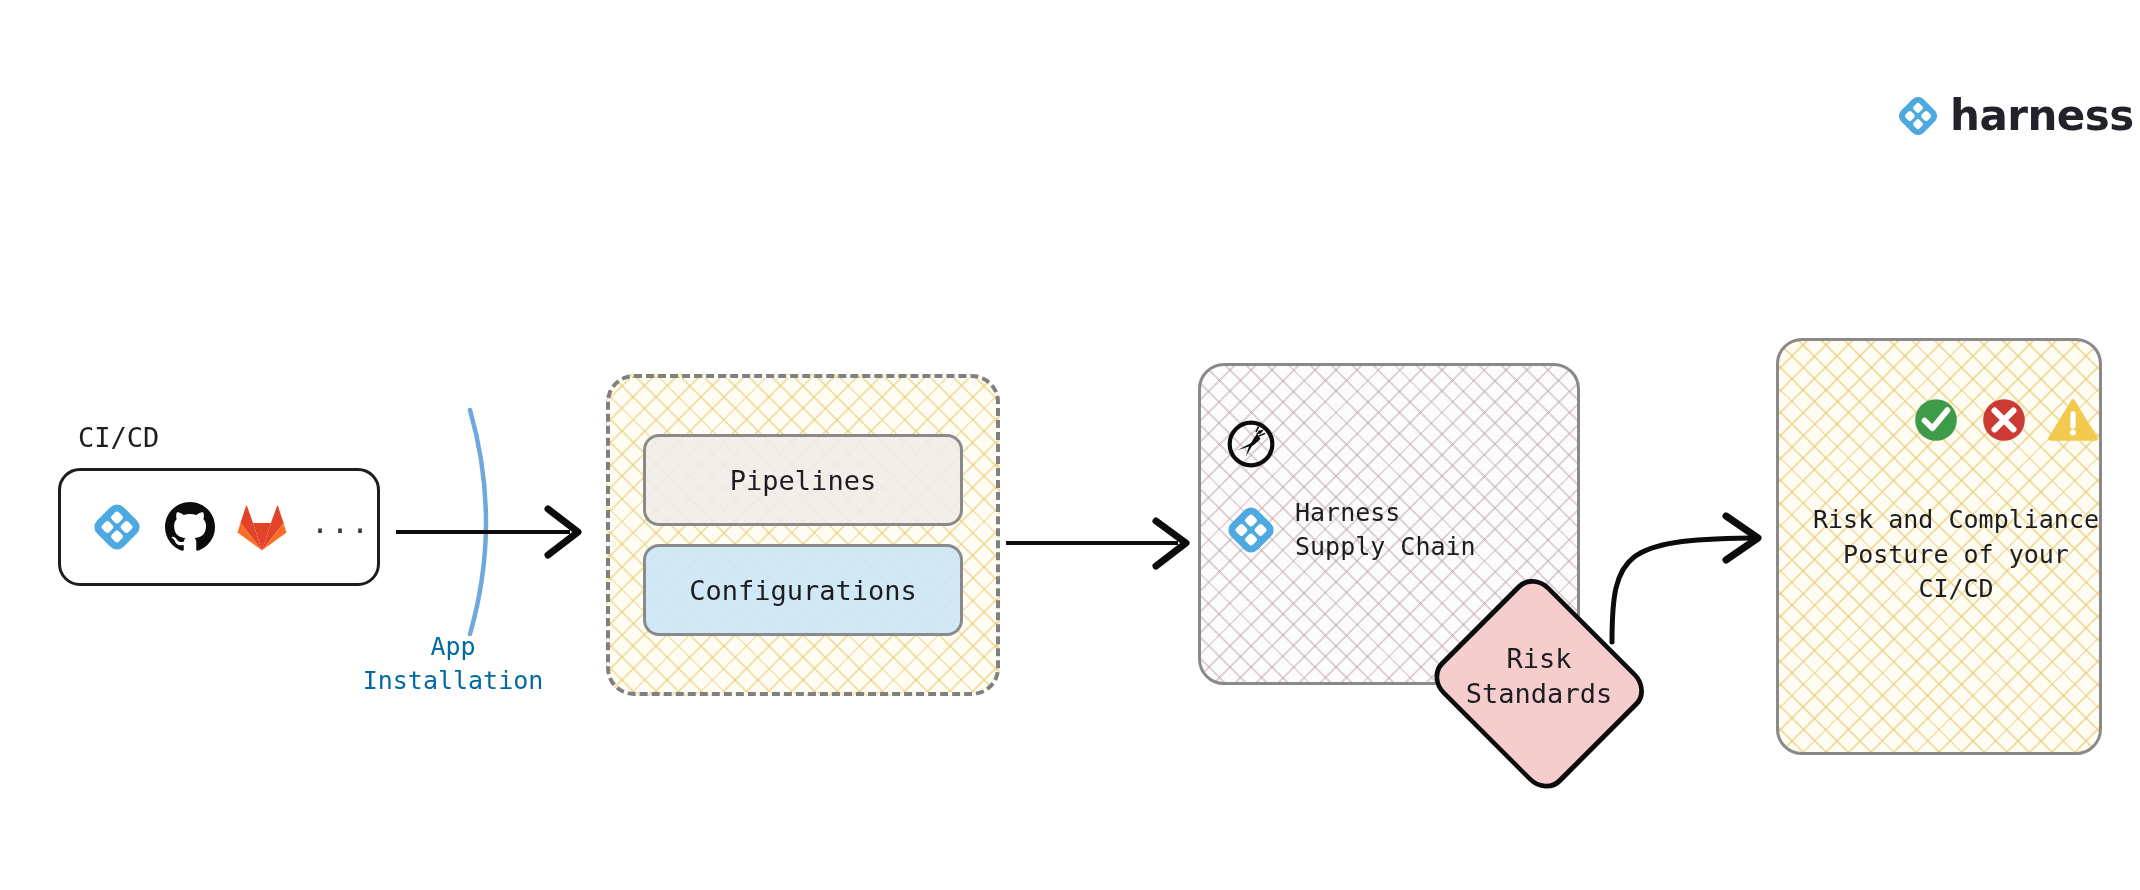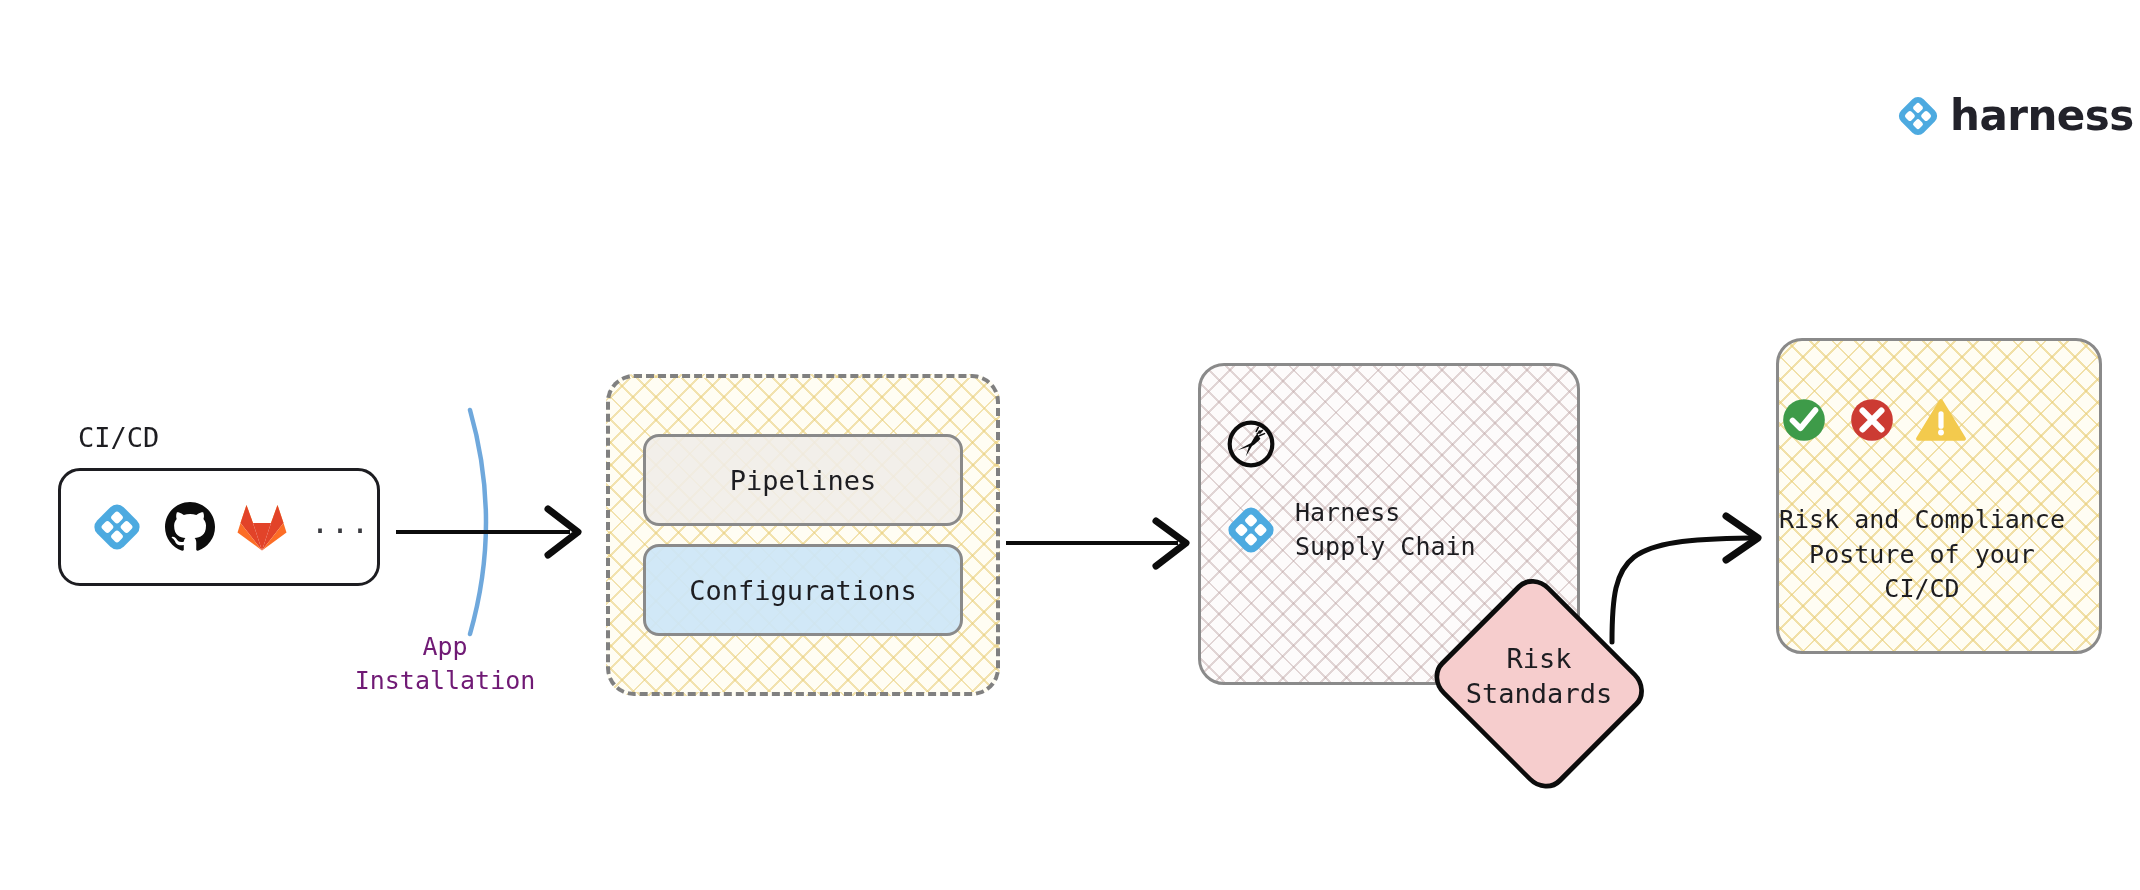--- a/index.html
+++ b/index.html
@@ -73,26 +73,26 @@
   
   #boundary-arc {
     position: absolute;
     left: 440px;
     top: 380px;
     width: 120px;
     height: 240px;
   }
   #app-install-caption {
     position: absolute;
-    left: 320px;
+    left: 328px;
     top: 608px;
     width: 250px;
     text-align: center;
     font-size: 25px;
-    color: #701a75;
+    color: #0369a1;
     line-height: 1.35;
     font-family: "DejaVu Sans Mono", "Liberation Mono", monospace;
     white-space: pre-line;
   }
 
   
   #arrows {
     position: absolute;
     left: 0; top: 0;
     width: 2140px;
@@ -186,31 +186,31 @@
     white-space: pre-line;
     font-family: "DejaVu Sans Mono", "Liberation Mono", monospace;
   }
 
   
   #outcome-box {
     position: absolute;
     left: 1776px;
     top: 316px;
     width: 326px;
-    height: 316px;
+    height: 417px;
     border: 3px solid #8a8a8a;
     border-radius: 26px;
     box-sizing: border-box;
     background-color: #fffdf3;
     background-image:
       repeating-linear-gradient(45deg, rgba(232,205,118,.6) 0 2px, transparent 2px 16px),
       repeating-linear-gradient(-45deg, rgba(232,205,118,.6) 0 2px, transparent 2px 16px);
     display: flex;
     flex-direction: column;
-    align-items: flex-start;
+    align-items: flex-end;
     padding-top: 54px;
   }
   #outcome-icons {
     display: flex;
     align-items: center;
     gap: 18px;
     margin-bottom: 58px;
   }
   #outcome-text {
     font-size: 25px;

